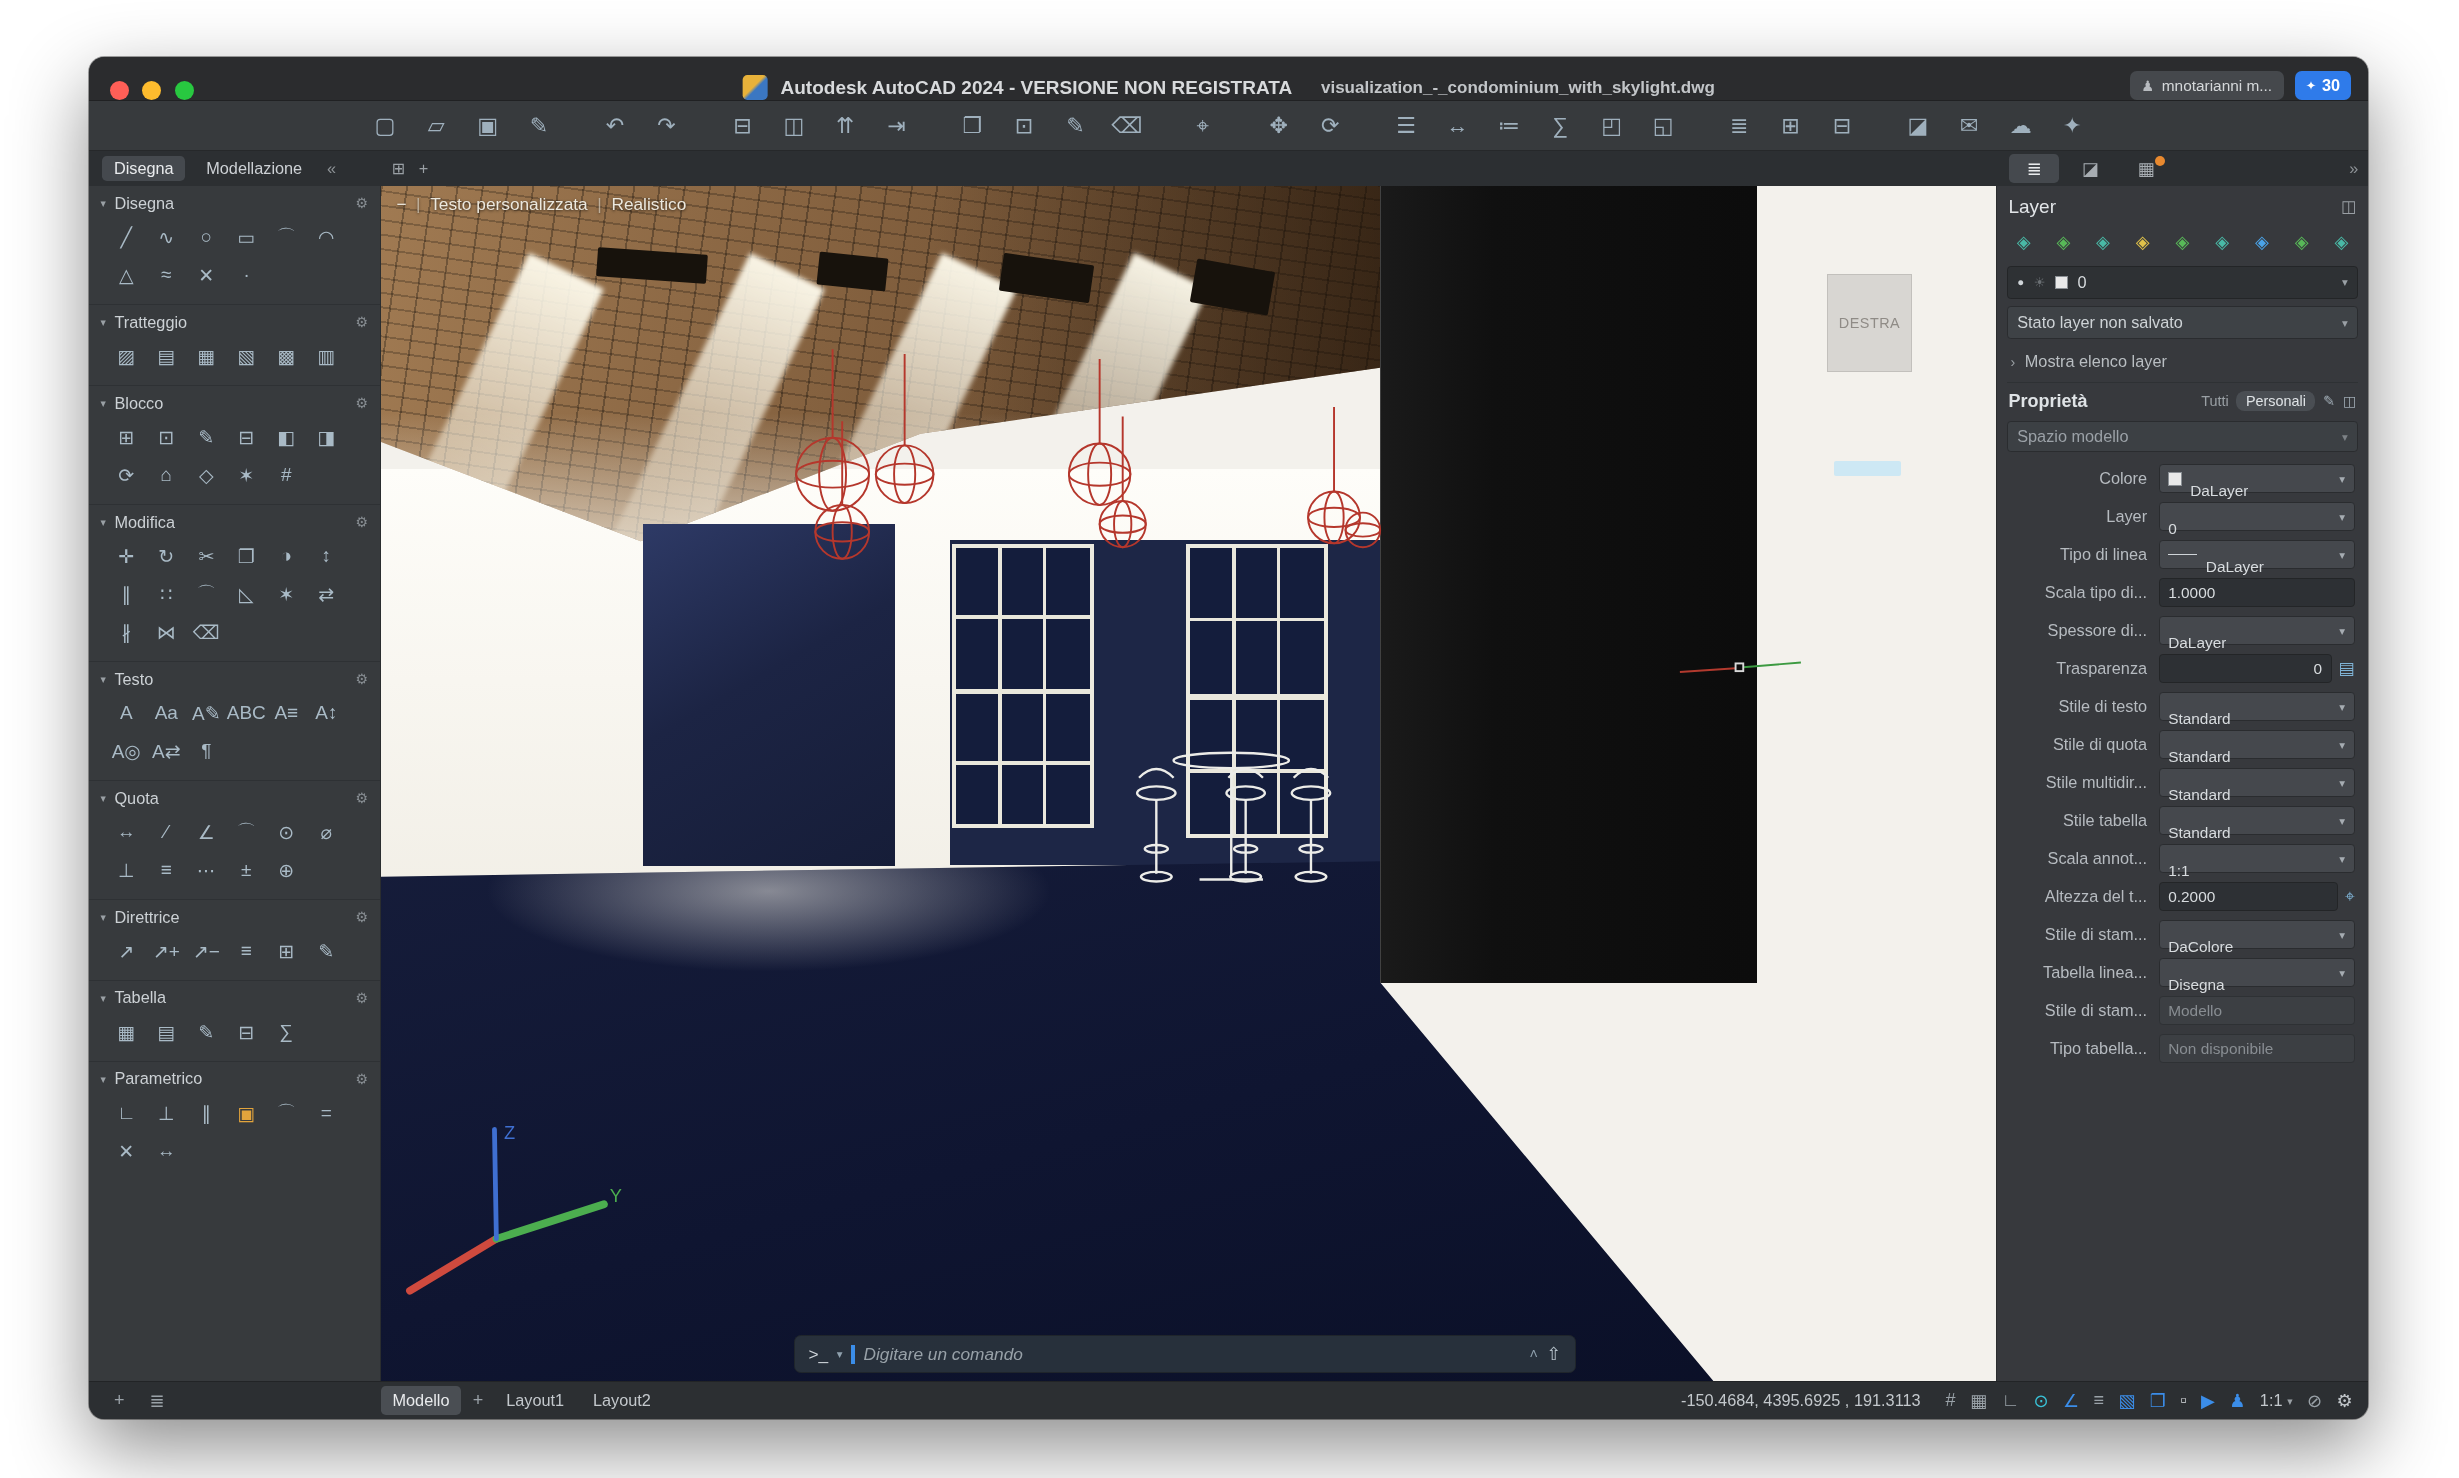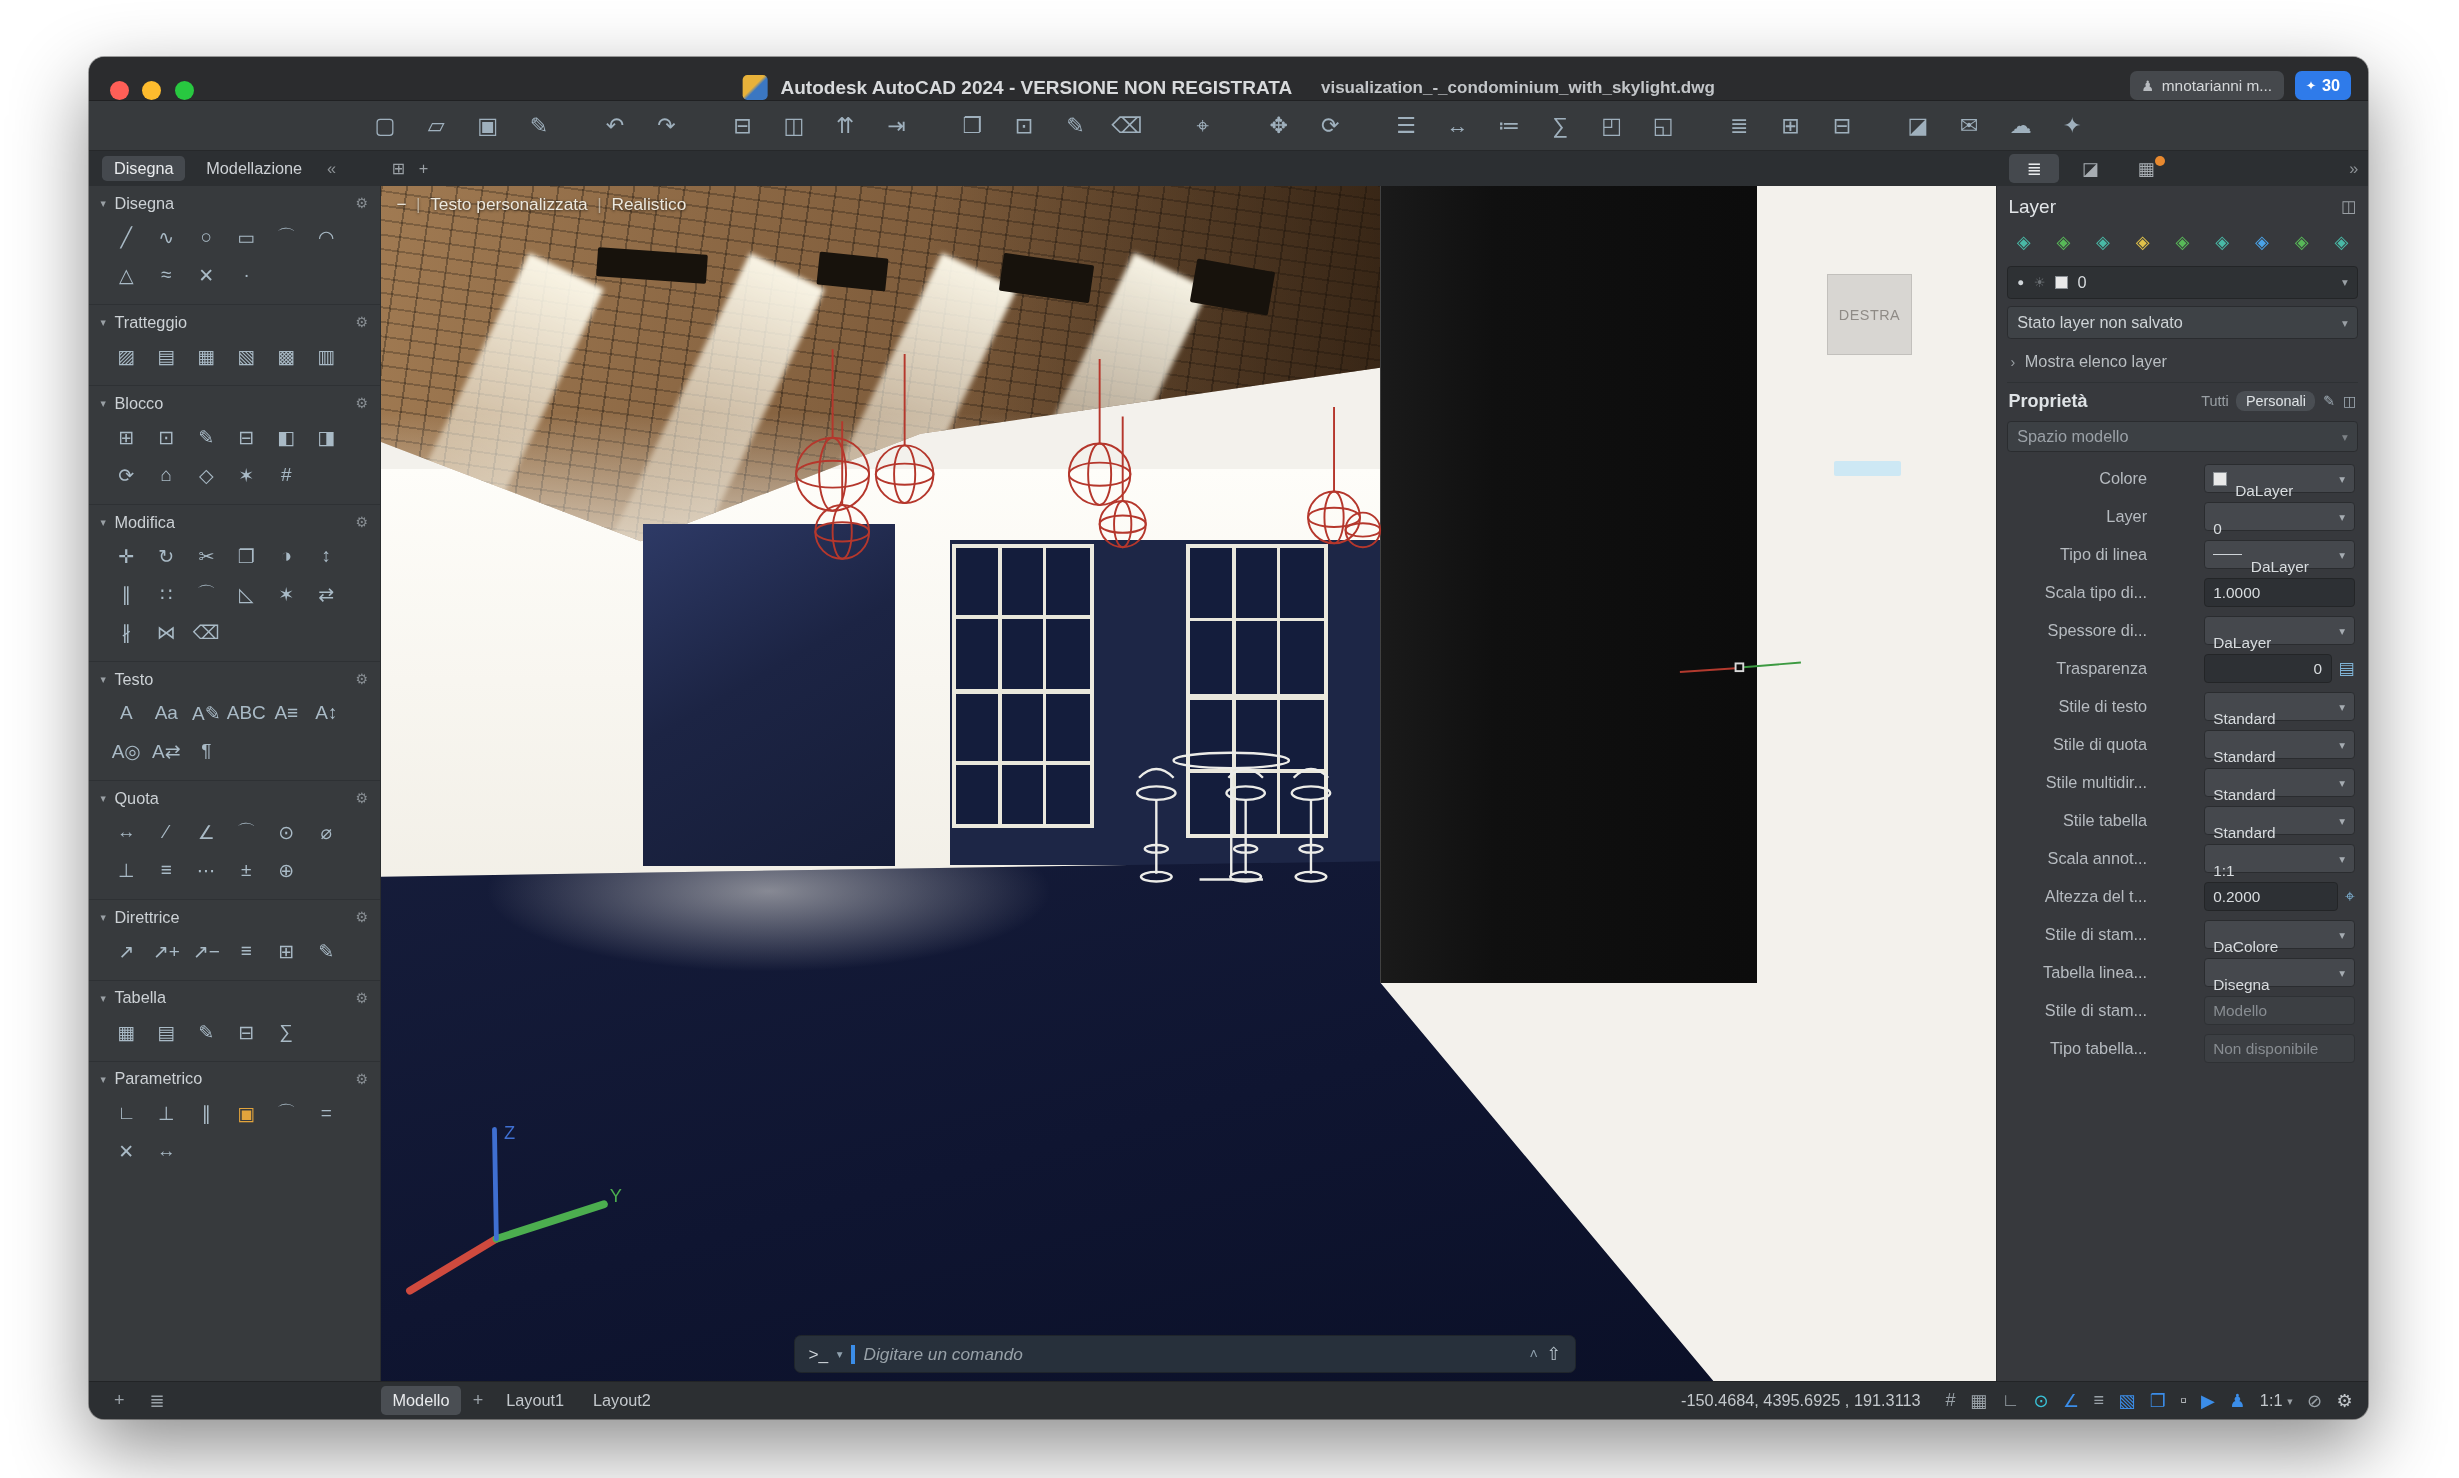--- a/index.html
+++ b/index.html
@@ -92,21 +92,21 @@
       #141d3c; }
   .win1 { left:1.9px; top:3.8px; width:142px; height:284px; }
   .win2 { left:236px; top:3.8px; width:142px; height:294px; }
   .sc-floor { left:0; top:0; width:100%; height:100%; z-index:4;
     background:
       radial-gradient(ellipse 403px 115px at 24% 59%, rgba(250,248,240,.5), rgba(250,248,240,0) 70%),
       linear-gradient(165deg,#26305a 0%,#171e3c 35%,#0f1531 70%,#0a0f26 100%);
     clip-path:polygon(0 57.8%, 61.9% 56.5%, 61.9% 66.7%, 82.5% 100%, 0 100%); }
   .sc-panel { left:999px; top:0; width:377px; height:797px; z-index:5;
     background:linear-gradient(to right,#1a1a1a,#101010 30%,#0c0c0c); border-left:1.9px solid rgba(255,255,255,.22); }
-  .destra-box { left:1446px; top:88px; width:85px; height:81px; z-index:5; background:#d8d6d2; border:1px solid #c2c0bc;
+  .destra-box { left:1446px; top:88px; width:85px; height:98px; z-index:5; background:#d8d6d2; border:1px solid #c2c0bc;
     display:flex; align-items:center; justify-content:center; font-size:14.4px; letter-spacing:0.5px; color:#8f8b86; }
   .cyan-chip { left:1453px; top:275px; width:67px; height:15.4px; z-index:5; background:#cde8f4; border-radius:1.9px; }
   .sc-overlay { left:0; top:0; width:100%; height:100%; z-index:6; pointer-events:none; }
 
   .view-label { position:absolute; left:15.4px; top:7.7px; z-index:10; display:flex; align-items:center; gap:9.6px;
     font-size:17.3px; color:#ece8de; text-shadow:0 1px 2.9px rgba(0,0,0,.7); }
   .view-label .sep { color:#cfc9bc; opacity:.7; }
 
   .command-bar { position:absolute; left:413px; bottom:7.7px; width:782px; height:38px; z-index:10;
     background:rgba(42,51,60,.93); border:1px solid #1f252b; border-radius:6.7px; display:flex; align-items:center; padding:0 13.4px; gap:8.6px; }
@@ -134,21 +134,21 @@
   .state-row .caret { margin-left:auto; color:#9aa0a5; font-size:11.5px; }
   .showlist-row { display:flex; align-items:center; gap:9.6px; height:29px; padding:0 3.8px; color:#b9bec2; font-size:16.3px; margin-bottom:5.8px; }
   .showlist-row .chev { color:#9aa0a5; font-size:14.4px; }
   .props-header { display:flex; align-items:center; gap:7.7px; padding:7.7px 1.9px; border-top:1px solid #2e3134; }
   .props-title { font-size:18px; font-weight:bold; color:#dfe3e6; flex:1; }
   .filter-all { font-size:14.4px; color:#9aa0a5; }
   .filter-custom { font-size:14.4px; color:#dfe3e6; background:#4a4e53; border-radius:8.6px; padding:1.9px 9.6px; }
   .props-header .hic { color:#9fabb4; font-size:14.4px; }
   .space-row { display:flex; align-items:center; height:31px; background:#3c4044; border:1px solid #2a2c2f; border-radius:3.8px; padding:0 9.6px; color:#9ba1a7; font-size:16.3px; margin:1.9px 0 7.7px 0; }
   .space-row .caret { margin-left:auto; color:#7d8287; font-size:11.5px; }
-  .prop-row { display:flex; align-items:center; height:38px;gap:45px; }
+  .prop-row { display:flex; align-items:center; height:38px; }
   .prop-label { width:152px; flex:0 0 152px; text-align:right; padding-right:11.5px; font-size:16.3px; color:#b6bbc0; white-space:nowrap; overflow:hidden; }
   .prop-val { flex:1; display:flex; align-items:center; gap:6.7px; padding-right:3.8px; }
   .prop-field { flex:1; display:flex; align-items:center; height:29px; background:#45484d; border:1px solid #2a2c2f; border-radius:3.8px; padding:0 8.6px; color:#d8dcdf; font-size:15.4px; }
   .prop-field .fv { white-space:nowrap; overflow:hidden;margin-top:24px; }
   .prop-field .caret { margin-left:auto; color:#a6acb2; font-size:11.5px; }
   .prop-field.disabled { background:#3c3f43; color:#888d92; border-color:#2e3134; }
   .prop-input { flex:1; display:flex; align-items:center; height:29px; background:#2d3034; border:1px solid #232527; border-radius:3.8px; padding:0 8.6px; color:#d8dcdf; font-size:15.4px; }
   .prop-input.align-right { justify-content:flex-end; }
   .prop-mini-icon { color:#7fb3d5; font-size:17.3px; }
   .chip { width:13.4px; height:13.4px; background:#e9e9e9; border:1px solid #8a8f94; margin-right:8.6px; flex:0 0 auto; }

